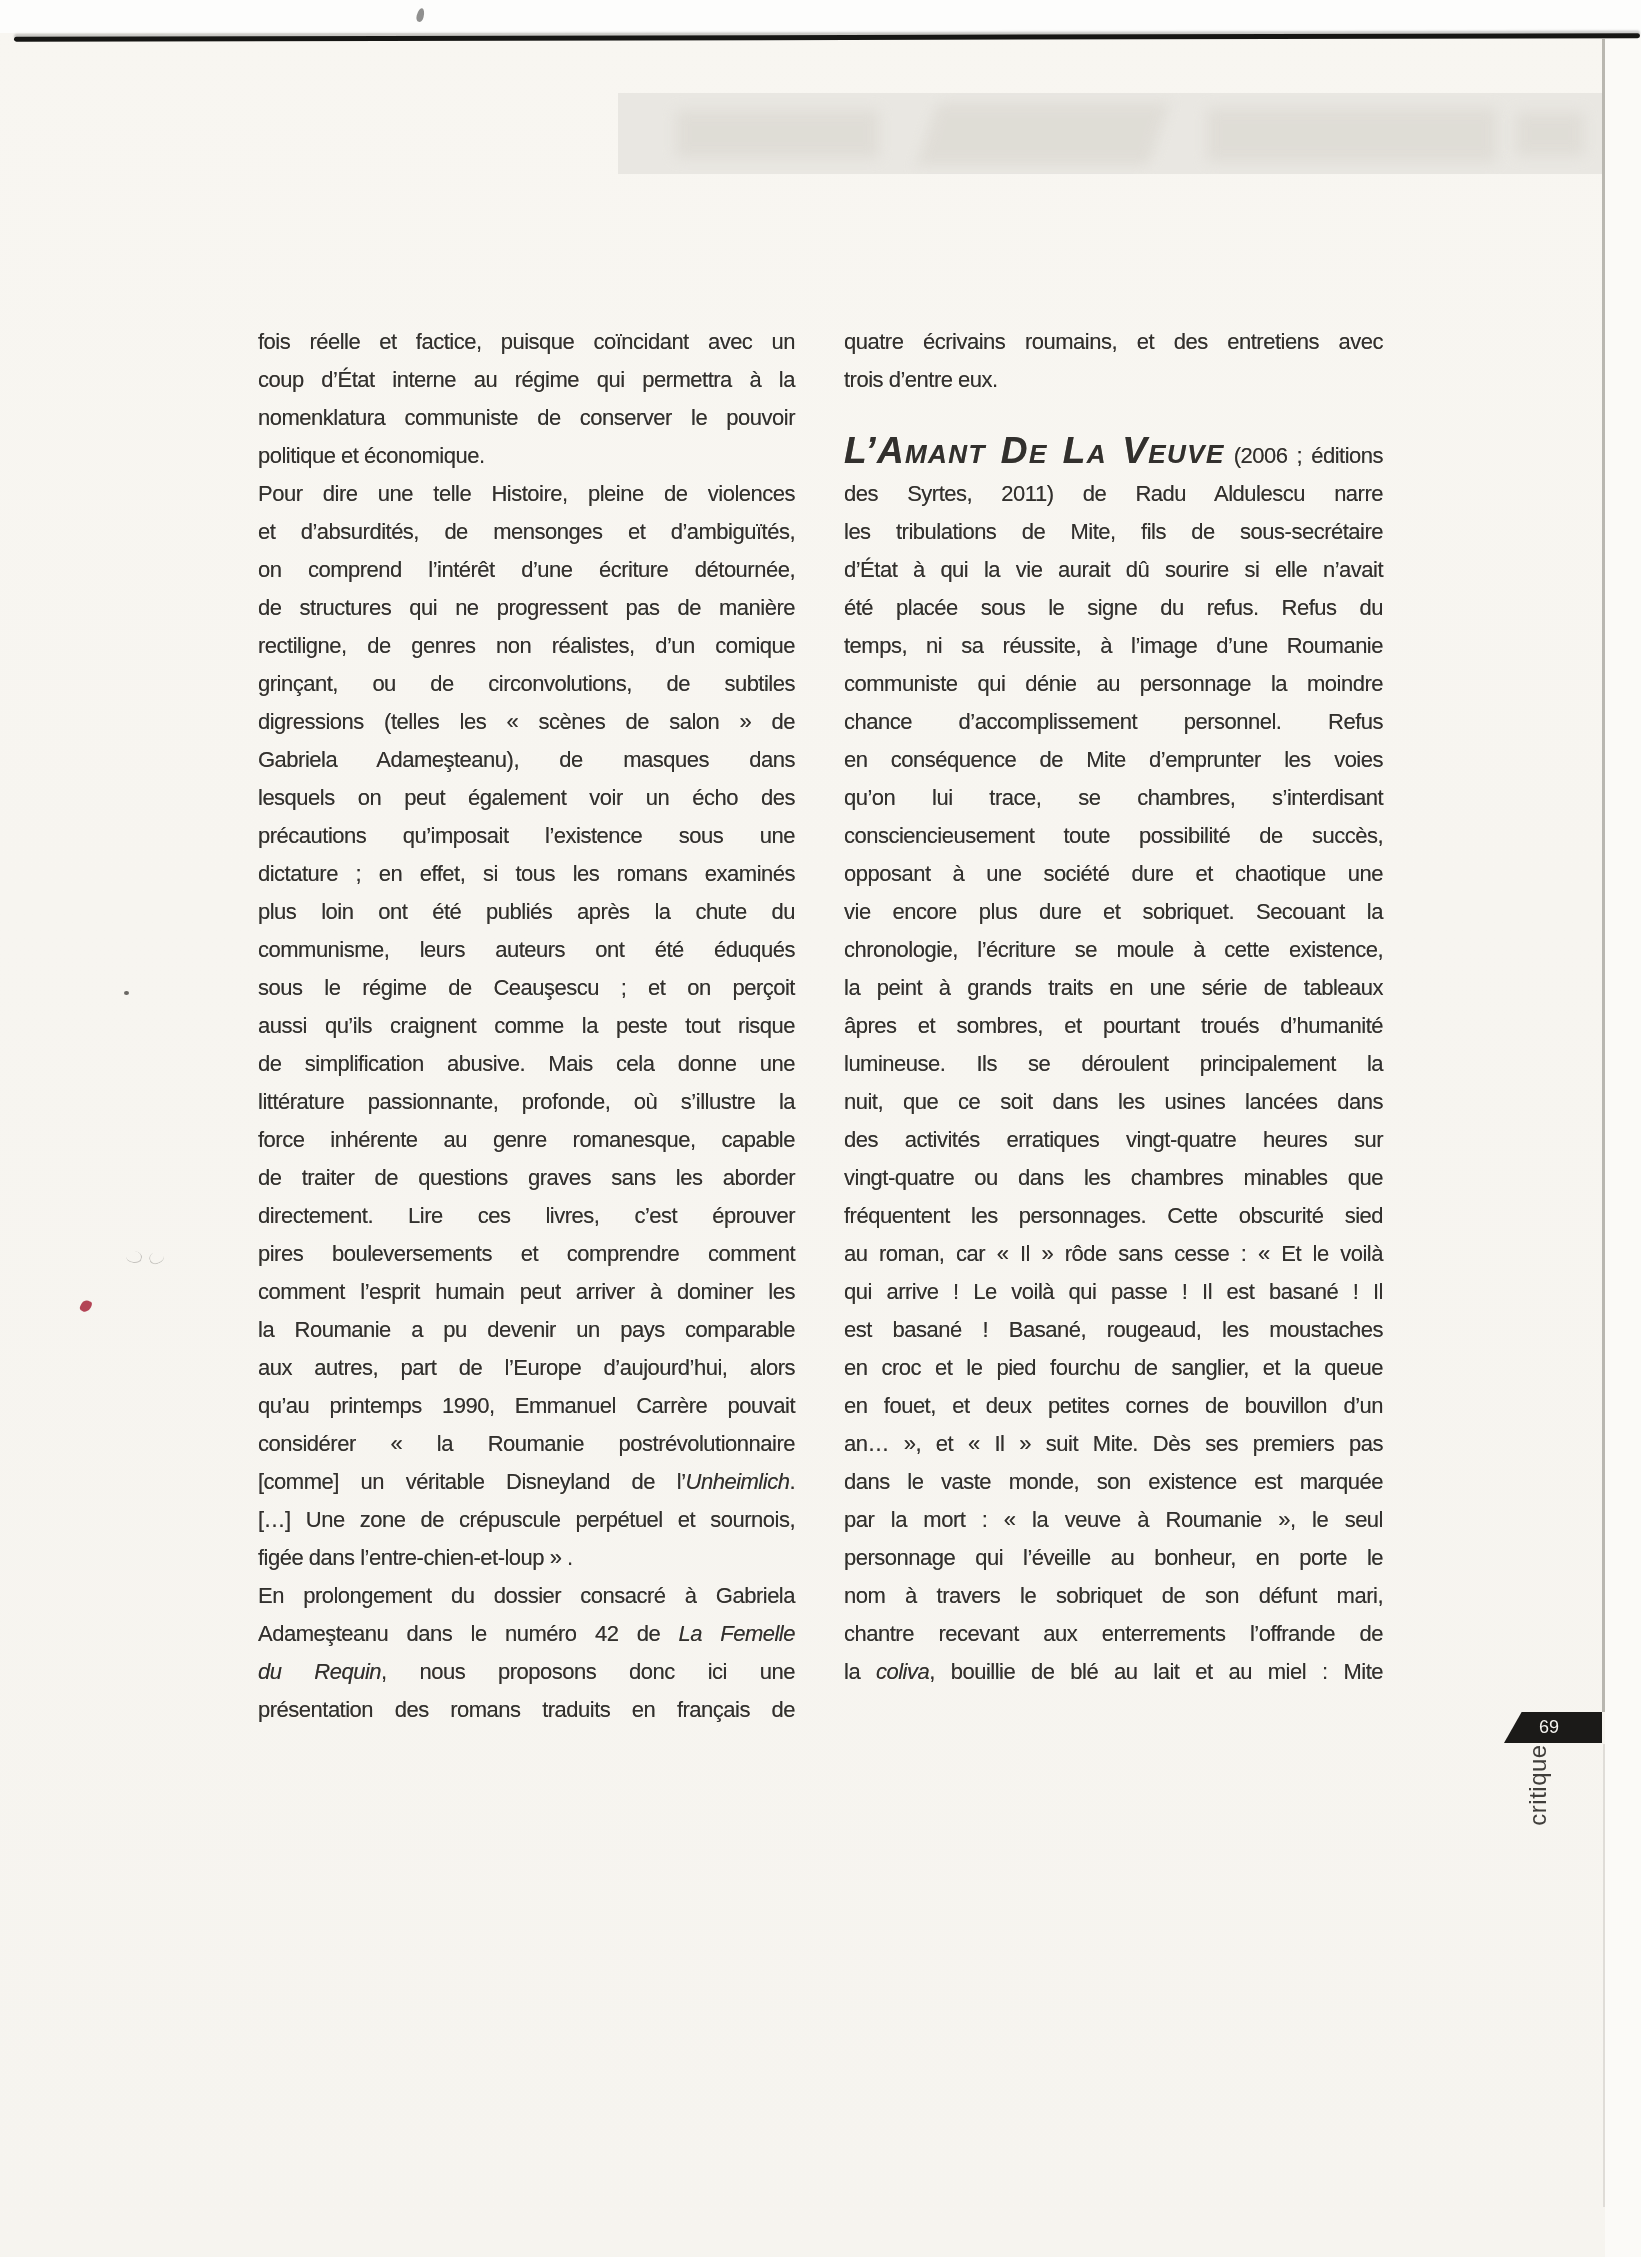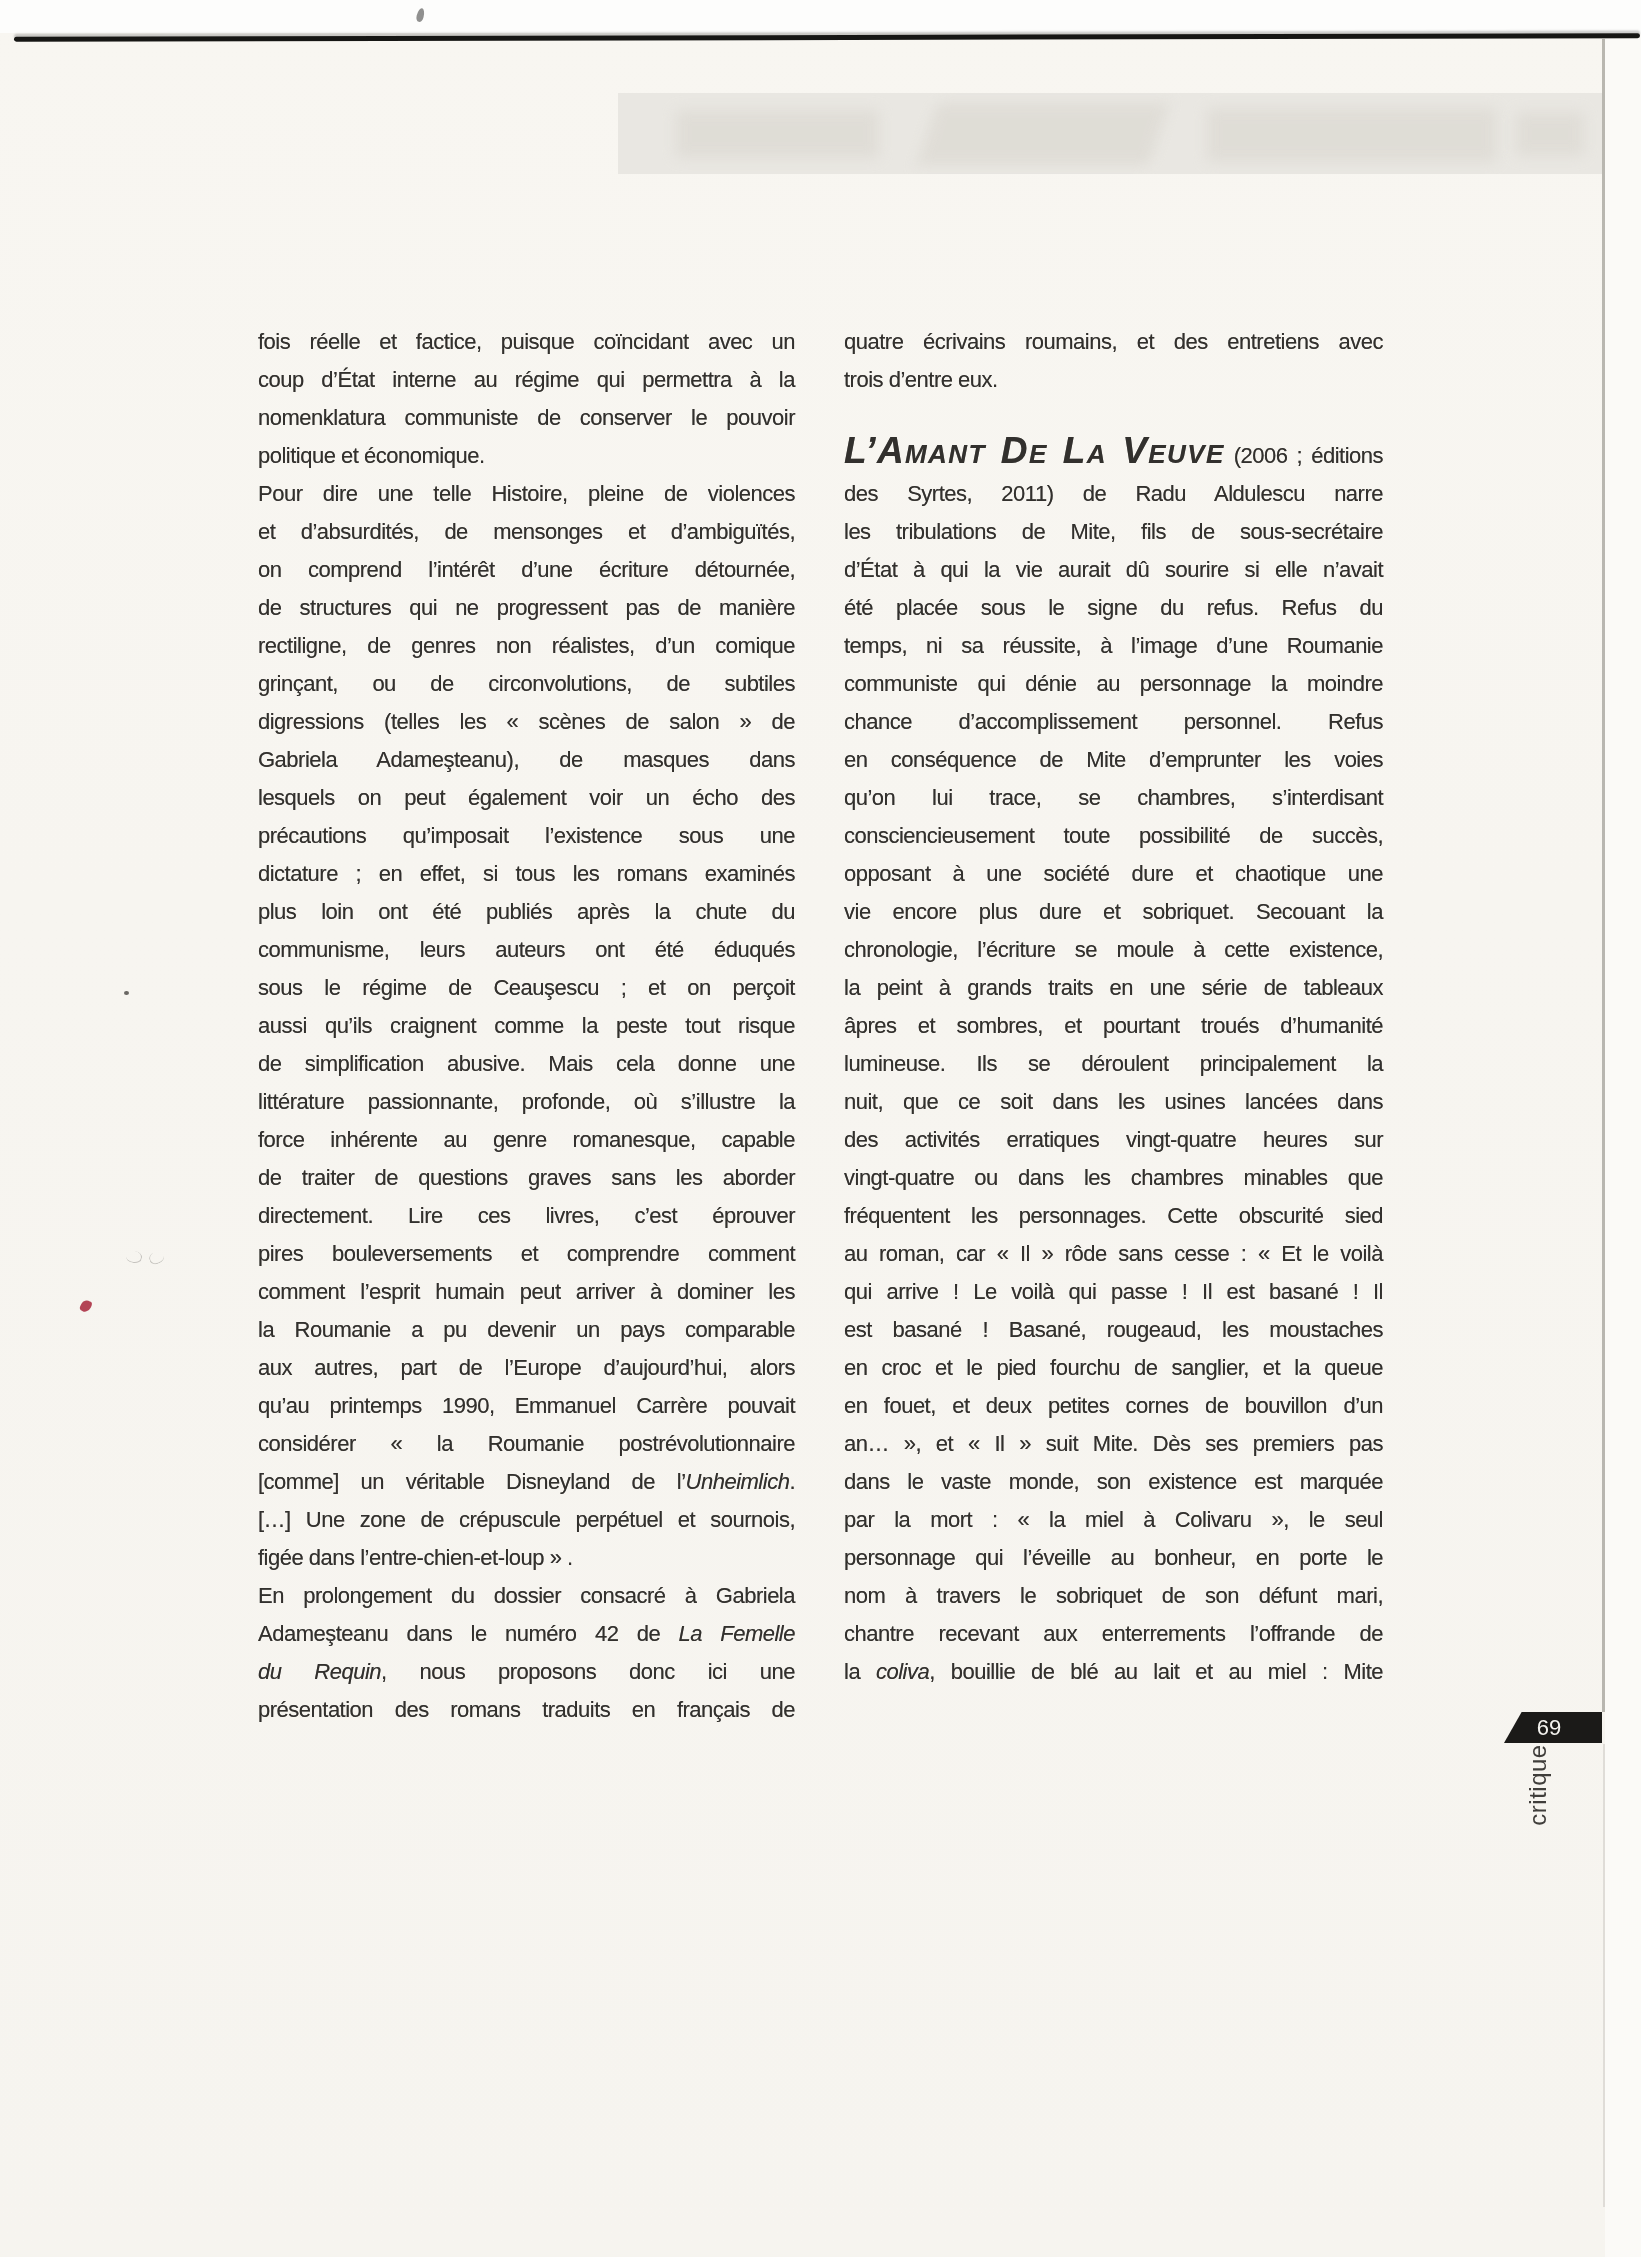--- a/index.html
+++ b/index.html
@@ -58,21 +58,21 @@
     font-variant:small-caps;font-variant-caps:small-caps;
     font-size:37px;letter-spacing:1.4px;line-height:0;margin-top:28px;
   }
   .badge{
     position:absolute;left:1504px;top:1712px;width:98px;height:31px;
     background:#1b1a18;
     clip-path:polygon(18% 0,100% 0,100% 100%,0 100%);
     display:flex;align-items:center;justify-content:center;
   }
   .badge-number{
-    color:#f4f3ef;font-size:22px;letter-spacing:0;
+    color:#f4f3ef;font-size:18px;letter-spacing:0;
     transform:translateX(-3.9px);
   }
   .side-label{
     position:absolute;left:1538px;top:1785px;
     transform:translate(-50%,-50%) rotate(-90deg);
     font-size:24px;color:#403e3b;letter-spacing:0.5px;white-space:nowrap;
   }
   .mark{position:absolute;}
   .mark-comma-top{
     left:417px;top:7.7px;width:6.8px;height:13.5px;
@@ -184,21 +184,21 @@
     <div class="tl">des activités erratiques vingt-quatre heures sur</div>
     <div class="tl">vingt-quatre ou dans les chambres minables que</div>
     <div class="tl">fréquentent les personnages. Cette obscurité sied</div>
     <div class="tl">au roman, car « Il » rôde sans cesse : « Et le voilà</div>
     <div class="tl">qui arrive ! Le voilà qui passe ! Il est basané ! Il</div>
     <div class="tl">est basané ! Basané, rougeaud, les moustaches</div>
     <div class="tl">en croc et le pied fourchu de sanglier, et la queue</div>
     <div class="tl">en fouet, et deux petites cornes de bouvillon d’un</div>
     <div class="tl">an… », et « Il » suit Mite. Dès ses premiers pas</div>
     <div class="tl">dans le vaste monde, son existence est marquée</div>
-    <div class="tl">par la mort : « la miel à Colivaru », le seul</div>
+    <div class="tl">par la mort : « la veuve à Roumanie », le seul</div>
     <div class="tl">personnage qui l’éveille au bonheur, en porte le</div>
     <div class="tl">nom à travers le sobriquet de son défunt mari,</div>
     <div class="tl">chantre recevant aux enterrements l’offrande de</div>
     <div class="tl">la <i>coliva</i>, bouillie de blé au lait et au miel : Mite</div>
   </div>
 
 <div class="badge">
   <span class="badge-number">69</span>
 </div>
 

